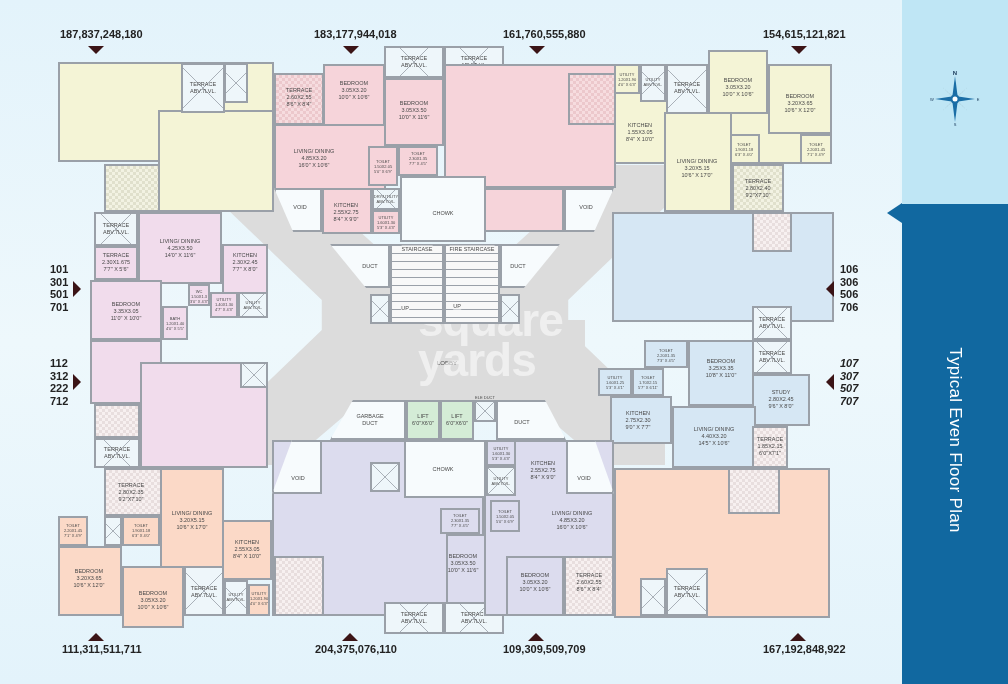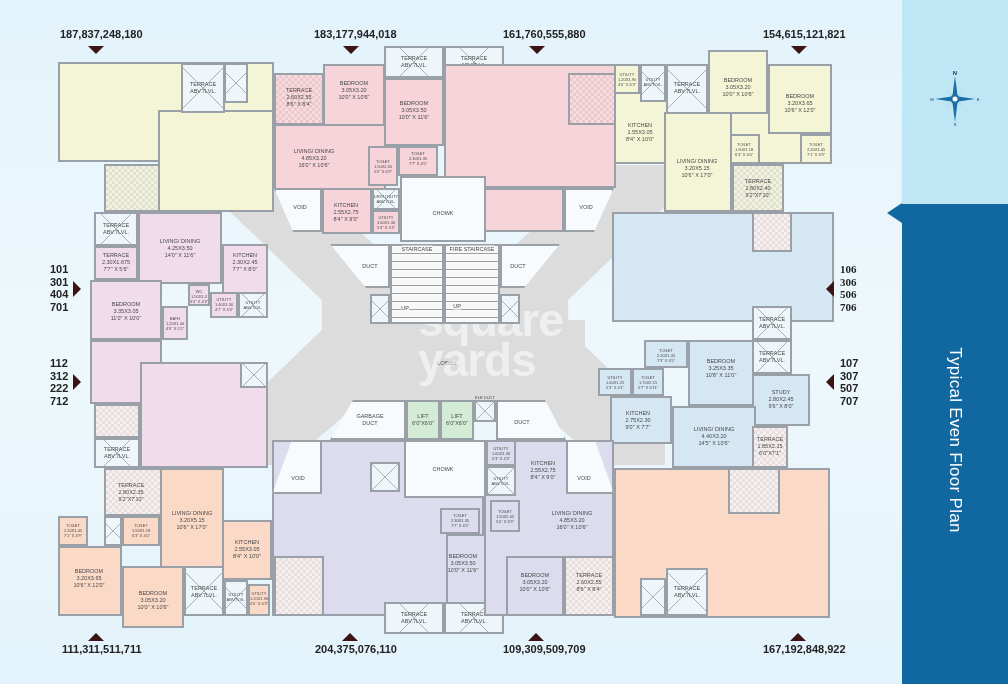--- a/index.html
+++ b/index.html
@@ -360,35 +360,35 @@
 <div class="tri-down" style="left:88px;top:46px;"></div>
 <div class="unit-label" style="left:314px;top:28px;">183,177,944,018</div>
 <div class="tri-down" style="left:343px;top:46px;"></div>
 <div class="unit-label" style="left:503px;top:28px;">161,760,555,880</div>
 <div class="tri-down" style="left:529px;top:46px;"></div>
 <div class="unit-label" style="left:763px;top:28px;">154,615,121,821</div>
 <div class="tri-down" style="left:791px;top:46px;"></div>
 
 <div class="unit-label" style="left:50px;top:263px;">101
 301
-404
+501
 701</div>
 <div class="tri-right" style="left:73px;top:281px;"></div>
 <div class="unit-label" style="left:50px;top:357px;">112
 312
 222
 712</div>
 <div class="tri-right" style="left:73px;top:374px;"></div>
 
-<div class="unit-label" style="left:840px;top:263px;font-family:Liberation Serif, serif;">106
+<div class="unit-label" style="left:840px;top:263px;">106
 306
 506
 706</div>
 <div class="tri-left" style="left:826px;top:281px;"></div>
-<div class="unit-label" style="left:840px;top:357px;">107
+<div class="unit-label" style="left:840px;top:357px;font-style:italic;">107
 307
 507
 707</div>
 <div class="tri-left" style="left:826px;top:374px;"></div>
 
 <div class="tri-up" style="left:88px;top:633px;"></div>
 <div class="unit-label" style="left:62px;top:643px;">111,311,511,711</div>
 <div class="tri-up" style="left:342px;top:633px;"></div>
 <div class="unit-label" style="left:315px;top:643px;">204,375,076,110</div>
 <div class="tri-up" style="left:528px;top:633px;"></div>

